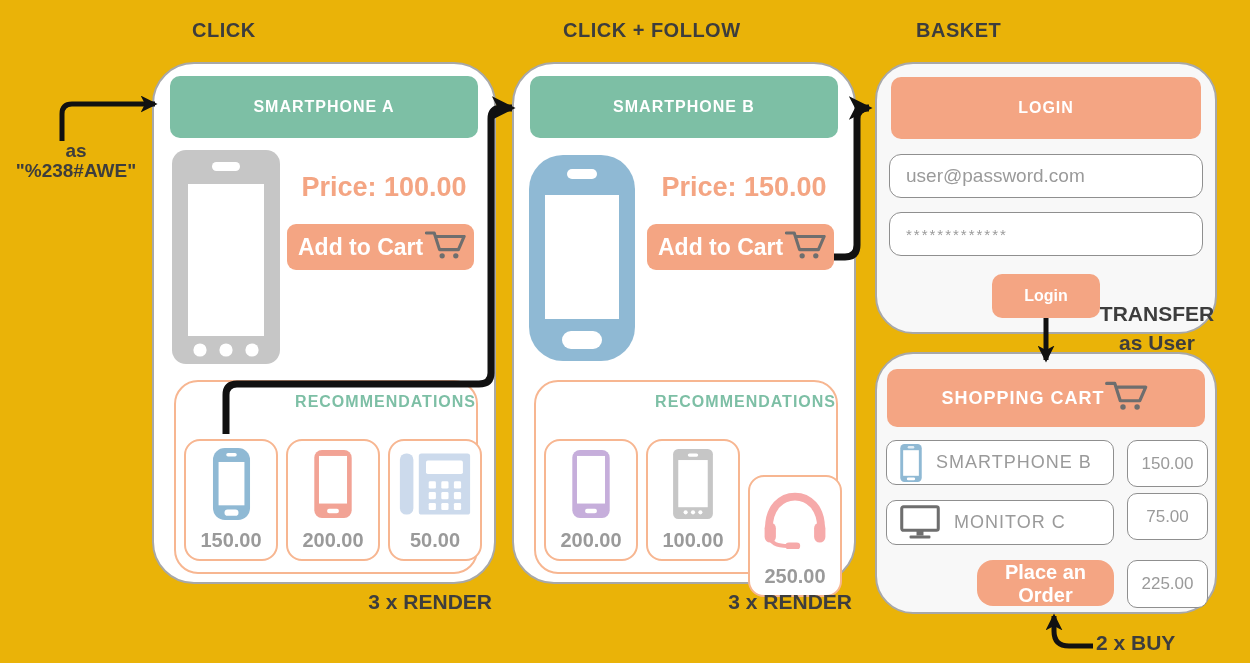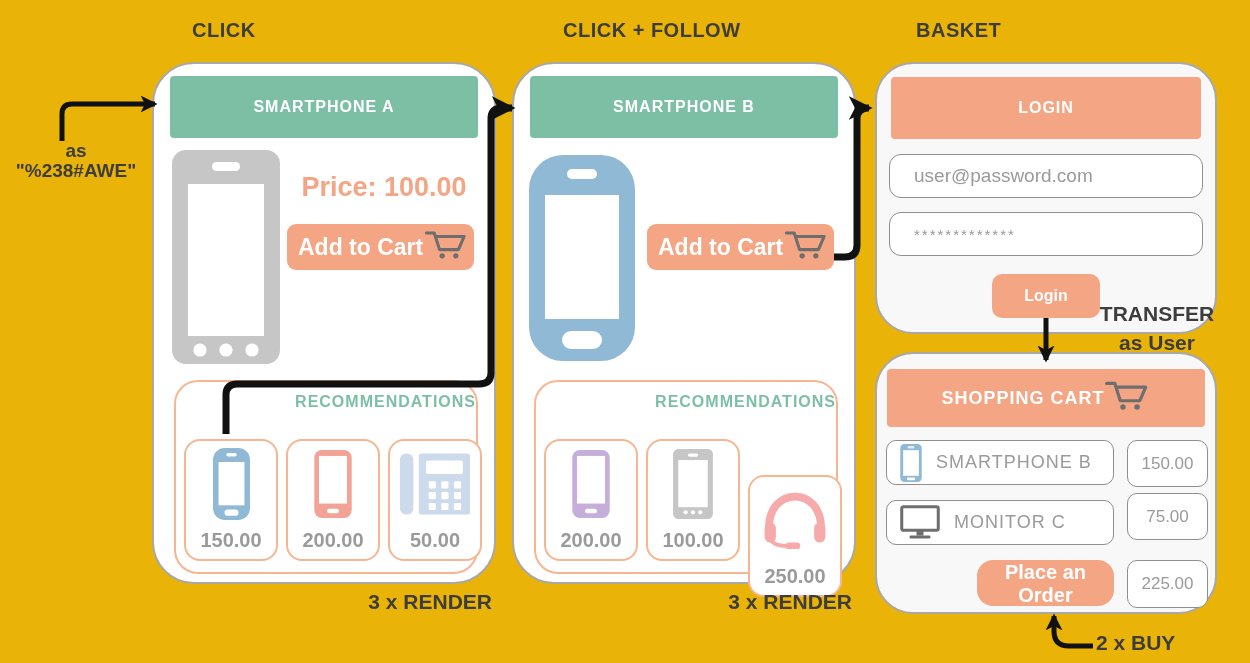--- a/index.html
+++ b/index.html
@@ -4,41 +4,41 @@
 <style>
   html,body{margin:0;padding:0;background:#fff;}
   .stage{position:relative;width:1250px;height:663px;background:#eab308;
          font-family:"Liberation Sans",sans-serif;overflow:hidden;}
   .abs{position:absolute;}
   .col-title{position:absolute;font-size:20px;font-weight:bold;color:var(--text-dark);letter-spacing:.5px;}
   .panel{position:absolute;width:340px;height:518px;background:#fff;
          border:2px solid var(--border-gray);border-radius:42px;}
   .panel-card{position:absolute;width:338px;background:var(--card-bg);
          border:2px solid var(--border-gray);border-radius:38px;}
-  .hdr{position:absolute;border-radius:4px;display:flex;align-items:center;justify-content:center;
+  .hdr{position:absolute;border-radius:10px;display:flex;align-items:center;justify-content:center;
        color:#fff;font-weight:bold;}
   .hdr-green{background:var(--teal);font-size:16px;letter-spacing:1px;}
   .hdr-orange{background:var(--salmon);font-size:16px;letter-spacing:1px;}
   .price-big{position:absolute;font-size:27px;font-weight:bold;color:var(--salmon);text-align:center;}
   .atc-btn{position:absolute;background:var(--salmon);border-radius:9px;border:none;cursor:pointer;
            display:flex;align-items:center;padding:0 0 0 11px;}
   .atc-label{color:#fff;font-size:23px;font-weight:bold;white-space:nowrap;}
   .rec-box{position:absolute;border:2px solid var(--salmon-border);border-radius:24px;}
   .rec-title{position:absolute;left:0;top:11px;width:100%;text-align:right;
              color:var(--teal);font-size:16px;font-weight:bold;letter-spacing:1px;}
   .rec-card{position:absolute;top:57px;width:90px;height:118px;background:#fff;
             border:2px solid var(--salmon-border);border-radius:16px;cursor:pointer;}
   .rec-icon{position:absolute;left:0;top:6px;width:100%;height:74px;
             display:flex;align-items:center;justify-content:center;}
   .rec-price{position:absolute;left:0;bottom:7px;width:100%;text-align:center;
              color:var(--text-gray);font-size:20px;font-weight:bold;}
   .caption{position:absolute;width:340px;text-align:right;font-size:21px;font-weight:bold;color:var(--text-dark);}
   .note{position:absolute;font-weight:bold;color:var(--text-dark);text-align:center;}
   .inp{position:absolute;background:#fff;border:1.5px solid var(--input-border);border-radius:12px;
-       padding:0 0 0 24px;color:var(--text-gray);font-family:"Liberation Sans",sans-serif;outline:none;box-sizing:border-box;}
+       padding:0 0 0 16px;color:var(--text-gray);font-family:"Liberation Sans",sans-serif;outline:none;box-sizing:border-box;}
   .inp::placeholder{color:var(--text-gray);opacity:1;}
   .btn-orange{position:absolute;background:var(--salmon);border:none;border-radius:10px;cursor:pointer;
               color:#fff;font-weight:bold;font-family:"Liberation Sans",sans-serif;}
   .cart-row{position:absolute;background:#fff;border:1.5px solid var(--input-border);border-radius:10px;
             display:flex;align-items:center;gap:14px;padding-left:13px;box-sizing:border-box;}
   .cart-row-label{color:var(--text-gray);font-size:18px;letter-spacing:1px;white-space:nowrap;}
   .price-box{position:absolute;background:#fff;border:1.5px solid var(--input-border);border-radius:10px;
              display:flex;align-items:center;justify-content:center;color:var(--text-gray);font-size:17px;}
   .arrow-layer{position:absolute;left:0;top:0;width:1250px;height:663px;pointer-events:none;z-index:5;}
   .f-bluephone{fill:var(--blue-phone);} .f-pinkphone{fill:var(--pink-phone);}
@@ -140,20 +140,21 @@
       <span>SMARTPHONE B</span>
     </div>
 
     <svg class="abs" style="left:15px;top:91px;" width="106" height="206" viewBox="0 0 53 103">
       <rect x="0" y="0" width="53" height="103" rx="17" class="f-bluephone"></rect>
       <rect x="19" y="7" width="15" height="5" rx="2.5" fill="#fff"></rect>
       <rect x="8" y="20" width="37" height="62" fill="#fff"></rect>
       <rect x="16.5" y="88" width="20" height="9" rx="4.5" fill="#fff"></rect>
     </svg>
 
+    <div class="price-big" style="left:130px;top:108px;width:200px;">Price: 150.00</div>
 
     <button class="atc-btn" style="left:133px;top:160px;width:187px;height:46px;">
       <span class="atc-label">Add to Cart</span>
       <svg width="44" height="40" viewBox="0 0 100 88" style="margin-left:2px;flex:none;">
         <path d="M3 12 H21 L33 50 H76 L89 20 H27" fill="none" class="s-icongray" stroke-width="7" stroke-linejoin="round" stroke-linecap="round"></path>
         <circle cx="39" cy="64" r="6" class="f-icongray"></circle>
           <circle cx="70" cy="64" r="6" class="f-icongray"></circle>
       </svg>
     </button>
 

